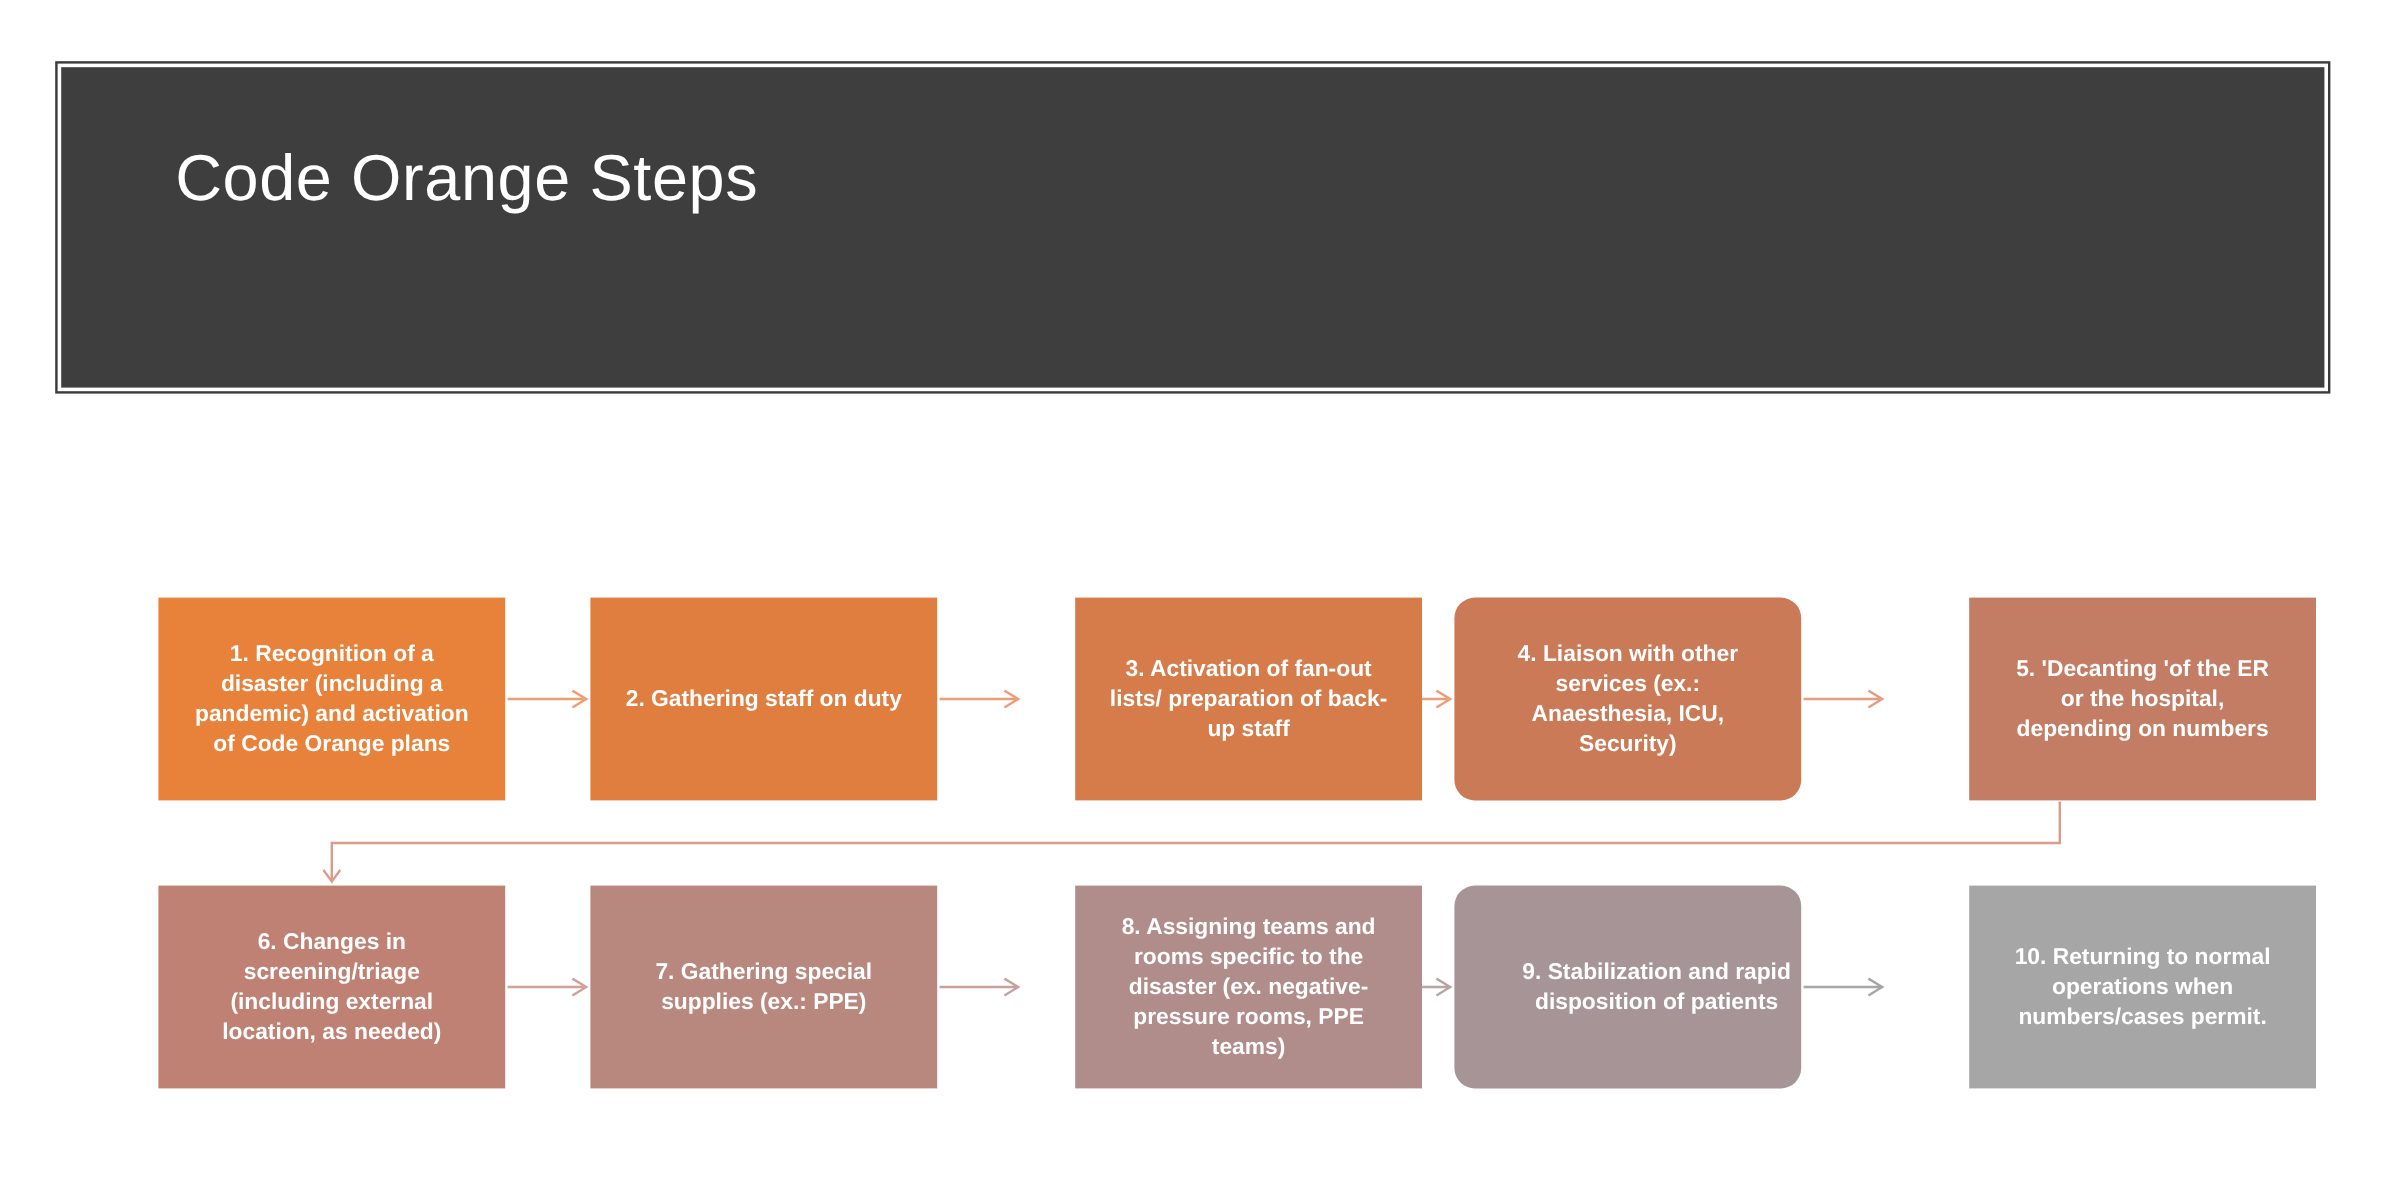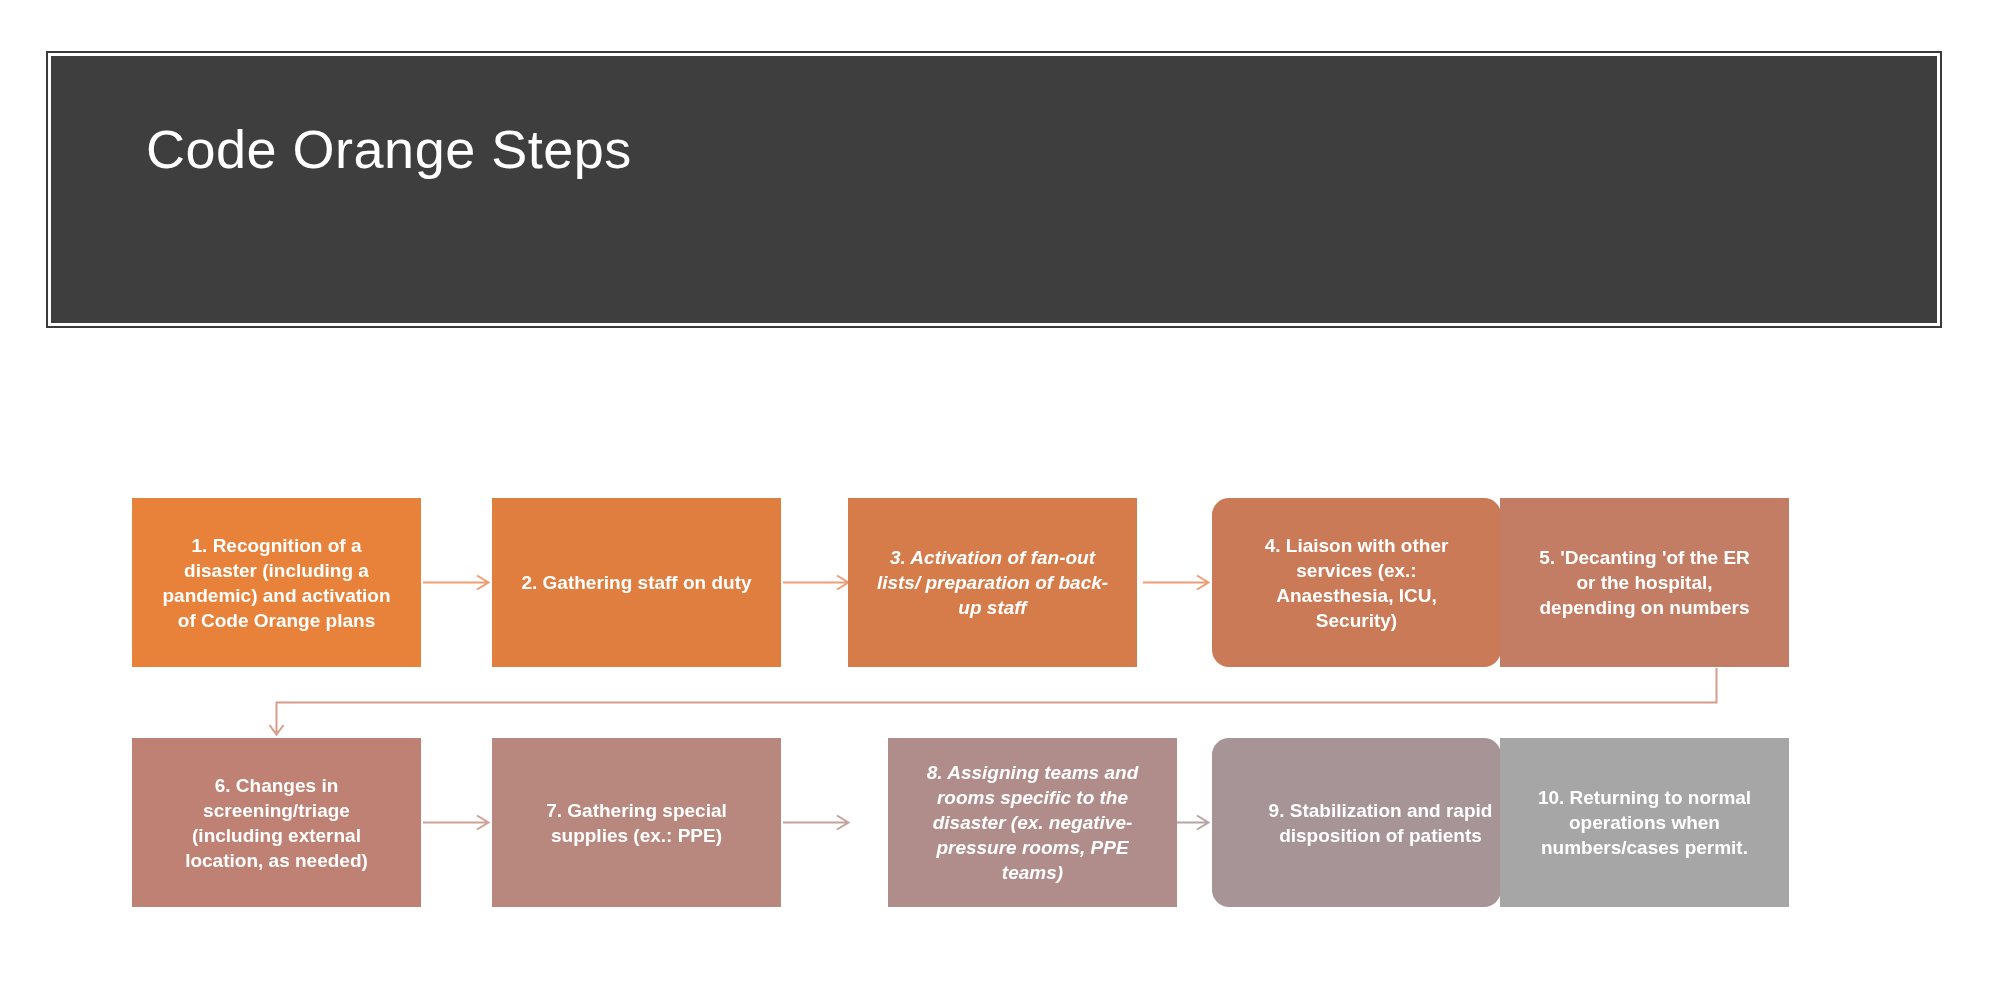--- a/index.html
+++ b/index.html
@@ -56,23 +56,23 @@
     font-size: 19px;
     font-weight: 700;
     line-height: 25px;
     white-space: pre-line;
     padding: 0 8px;
   }
   .row1 { top: 498px; }
   .row2 { top: 738px; }
   .col1 { left: 132px; }
   .col2 { left: 492px; }
-  .col3 { left: 848px; font-style: italic; }
+  .col3 { left: 896px; }
   .col4 { left: 1212px; border-radius: 17px; }
-  .col5 { left: 1500px; }
+  .col5 { left: 1641px; }
 
   
   .connectors {
     position: absolute;
     left: 0; top: 0;
     width: 2000px;
     height: 999px;
     pointer-events: none;
   }
 </style>
@@ -128,21 +128,21 @@
   <div class="step-box row2 col1" style="background-color: rgb(191, 129, 115);">
     <div class="step-label">6. Changes in
 screening/triage
 (including external
 location, as needed)</div>
   </div>
   <div class="step-box row2 col2" style="background-color: rgb(184, 136, 127);">
     <div class="step-label">7. Gathering special
 supplies (ex.: PPE)</div>
   </div>
-  <div class="step-box row2 col3" style="background-color: rgb(176, 141, 138); margin-left: 40px;">
+  <div class="step-box row2 col3" style="background-color: rgb(176, 141, 138);">
     <div class="step-label">8. Assigning teams and
 rooms specific to the
 disaster (ex. negative-
 pressure rooms, PPE
 teams)</div>
   </div>
   <div class="step-box row2 col4" style="background-color: rgb(167, 148, 151); padding-left: 48px;">
     <div class="step-label">9. Stabilization and rapid
 disposition of patients</div>
   </div>

